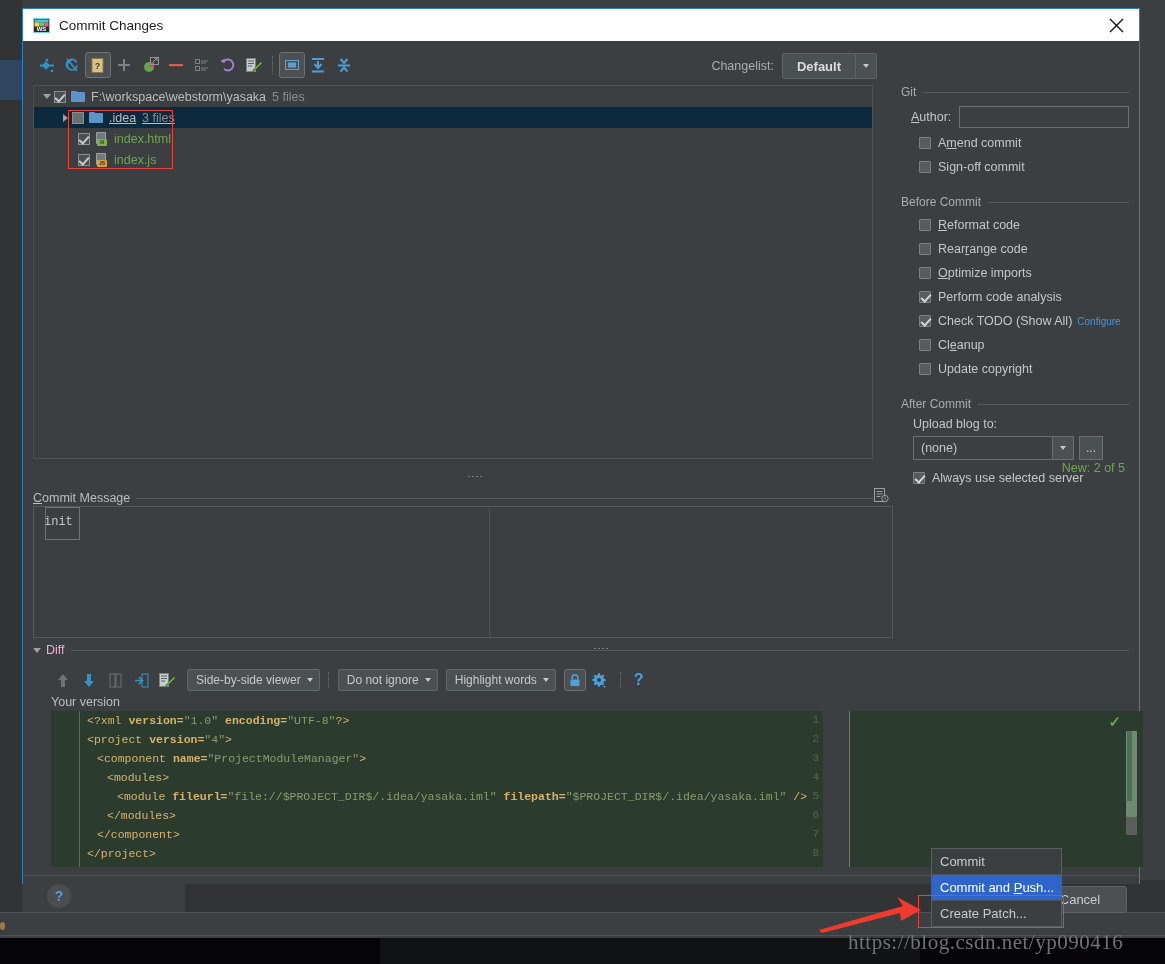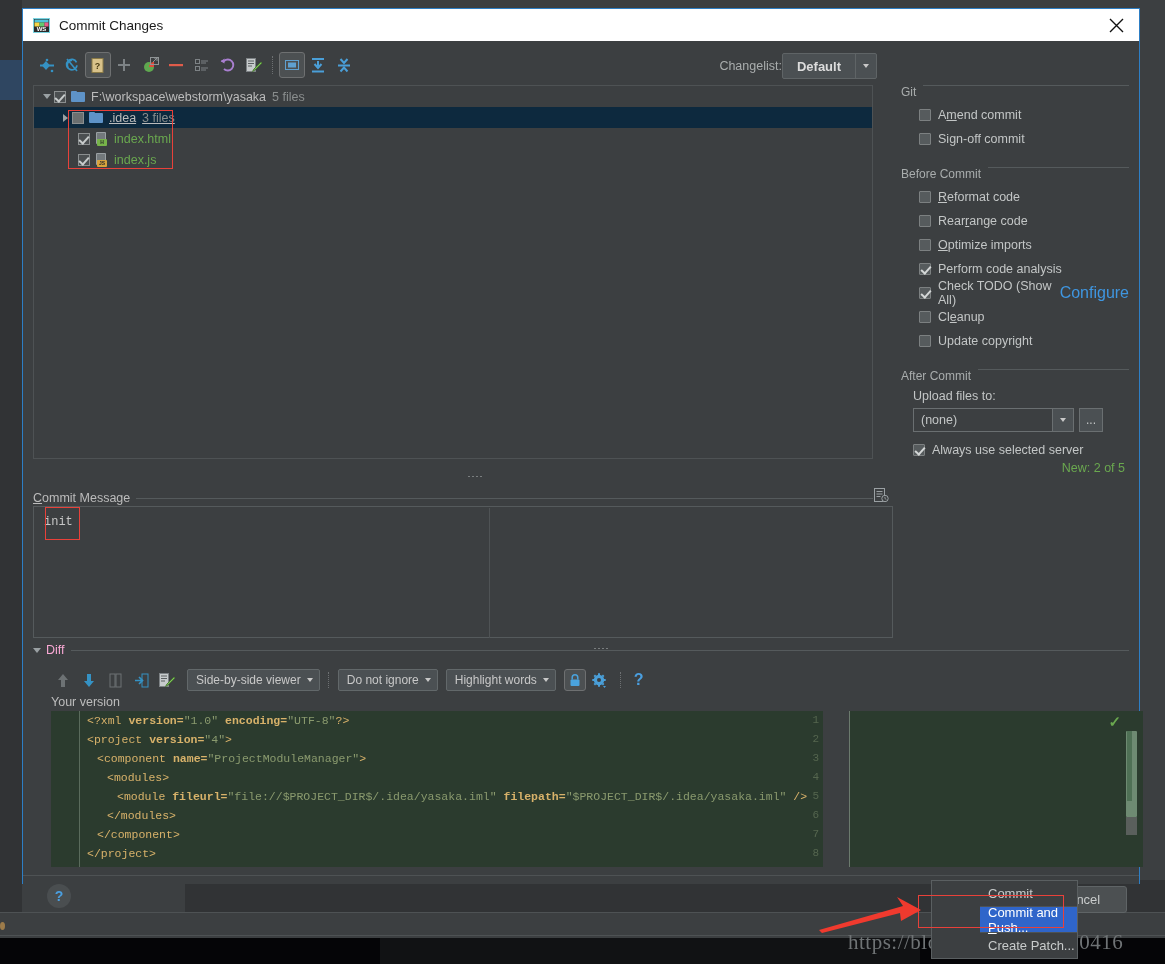--- a/index.html
+++ b/index.html
@@ -39,21 +39,21 @@
   .close-btn svg{display:block;}
 
   .dlg-body{position:relative;height:843px;background:#3c3f41;}
 
   
   .toolbar{position:absolute;left:10px;top:10px;height:28px;display:flex;align-items:center;gap:0px;}
   .tbtn{width:26px;height:26px;display:flex;align-items:center;justify-content:center;position:relative;}
   .tbtn.framed{border:1px solid #6e7071;border-radius:3px;background:#4c5052;box-sizing:border-box;}
   .tsep{width:1px;height:18px;margin:0 5px;border-left:1px dotted #6d7072;}
 
-  .changelist-wrap{position:absolute;right:262px;top:12px;display:flex;align-items:center;}
+  .changelist-wrap{position:absolute;right:262px;top:12px;display:flex;align-items:center;gap:8px;}
   .changelist-label{font-size:12.5px;color:#a9adad;}
   .combo{
     height:26px;background:#4b5053;border:1px solid #5f6466;border-radius:2px;
     display:flex;align-items:center;box-sizing:border-box;
   }
   .combo .val{padding:0 14px;font-weight:bold;color:#dcdcdc;font-size:13px;}
   .combo .arrow{width:20px;height:24px;display:flex;align-items:center;justify-content:center;
     border-left:1px solid #5f6466;}
 
   
@@ -146,36 +146,36 @@
   .c-tag{color:#d8b26a;}
   .c-attr{color:#d8b26a;font-weight:bold;}
   .c-str{color:#8a9a6e;}
   .diff-check{position:absolute;right:22px;top:2px;color:#6aa84f;font-size:15px;font-weight:bold;}
   .diff-scroll{position:absolute;right:6px;top:20px;width:11px;height:86px;background:#6e8a72;border-radius:1px;}
   .diff-scroll-in{position:absolute;right:11px;top:20px;width:5px;height:70px;background:#4f7055;}
   .diff-scroll-b{position:absolute;right:6px;top:106px;width:11px;height:18px;background:#5a5f5c;}
 
   
   .rpanel{position:absolute;left:878px;top:44px;width:228px;}
-  .sect-head{display:flex;align-items:flex-start;gap:7px;margin-bottom:4px;}
+  .sect-head{display:flex;align-items:center;gap:7px;margin-bottom:4px;}
   .sect-title{font-size:12px;color:#a9adad;white-space:nowrap;}
   .sect-line{flex:1;height:1px;background:#555a5c;}
   .row{display:flex;align-items:center;height:24px;padding-left:18px;}
   .row .cb{width:12px;height:12px;border:1px solid #7c8081;background:#565b5d;margin-right:7px;
     flex:0 0 auto;position:relative;box-sizing:border-box;border-radius:1px;}
   .row .cb.on::after{
     content:"";position:absolute;left:3px;top:0px;width:4px;height:8px;
     border:solid #d4d7d7;border-width:0 2px 2px 0;transform:rotate(42deg);
   }
   .row .lbl{font-size:12.5px;color:#c3c6c6;}
   .row .lbl u{text-decoration:underline;}
   .author-row{display:flex;align-items:center;height:28px;padding-left:10px;gap:8px;margin-top:4px;}
   .author-label{font-size:12.5px;color:#c3c6c6;}
   .author-input{flex:1;height:22px;background:#3c3f41;border:1px solid #6a6f71;box-sizing:border-box;}
-  .link{color:#3f96e0;font-size:16px;margin-left:5px;}
+  .link{color:#3f96e0;font-size:10px;margin-left:5px;}
   .upload-label{font-size:12.5px;color:#c3c6c6;padding-left:12px;margin-top:6px;}
   .upload-row{display:flex;align-items:center;gap:5px;padding-left:12px;margin-top:5px;}
   .upload-combo{width:161px;height:24px;background:#3c3f41;border:1px solid #6a6f71;
     display:flex;align-items:center;box-sizing:border-box;}
   .upload-combo .v{flex:1;padding-left:7px;font-size:12.5px;color:#c3c6c6;}
   .upload-combo .ar{width:20px;height:22px;display:flex;align-items:center;justify-content:center;
     background:#4b5053;border-left:1px solid #6a6f71;}
   .dots-btn{width:24px;height:24px;background:#4b5053;border:1px solid #6a6f71;
     display:flex;align-items:center;justify-content:center;box-sizing:border-box;
     font-size:12px;color:#c3c6c6;line-height:10px;}
@@ -188,22 +188,22 @@
   .commit-btn{position:absolute;left:912px;top:845px;width:88px;height:27px;
     background:#365880;border:1px solid #4a7fb5;border-radius:3px;box-sizing:border-box;
     display:flex;align-items:center;justify-content:center;gap:5px;
     color:#ffffff;font-size:13px;font-weight:bold;}
   .commit-btn u{text-decoration:underline;}
   .cancel-btn{position:absolute;left:1010px;top:845px;width:94px;height:27px;
     background:#4c5052;border:1px solid #5f6466;border-radius:3px;box-sizing:border-box;
     display:flex;align-items:center;justify-content:center;color:#c9cccc;font-size:13px;}
 
   
-  .menu{position:absolute;left:931px;top:880px;width:147px;background:#3c3f41;
-    border:1px solid #5a5f61;box-sizing:border-box;z-index:40;padding-left:48px;}
+  .menu{position:absolute;left:931px;top:848px;width:131px;background:#3c3f41;
+    border:1px solid #5a5f61;box-sizing:border-box;z-index:40;}
   .mitem{height:25px;display:flex;align-items:center;padding-left:8px;
     font-size:13px;color:#c8cbcb;}
   .mitem.active{background:#2f65ca;color:#ffffff;}
   .mitem u{text-decoration:underline;}
   .msep{height:1px;background:#4e5254;margin:0;}
 
   
   .redbox-files{position:absolute;left:68px;top:110px;width:105px;height:59px;
     border:1.5px solid #e8413a;box-sizing:border-box;z-index:30;pointer-events:none;}
   .redbox-menu{position:absolute;left:918px;top:895px;width:146px;height:33px;
@@ -501,20 +501,24 @@
         <span class="diff-scroll-b"></span>
       </div>
     </div>
 
     <div class="rpanel">
       <div class="sect-head">
         <span class="sect-title">Git</span>
         <span class="sect-line"></span>
       </div>
 
+      <div class="author-row">
+        <span class="author-label"><u>A</u>uthor:</span>
+        <span class="author-input"></span>
+      </div>
 
       <div class="row">
         <span class="cb"></span>
         <span class="lbl">A<u>m</u>end commit</span>
       </div>
       <div class="row">
         <span class="cb"></span>
         <span class="lbl">Si<u>g</u>n-off commit</span>
       </div>
 
@@ -551,21 +555,21 @@
       <div class="row">
         <span class="cb"></span>
         <span class="lbl">Update copyright</span>
       </div>
 
       <div class="sect-head" style="margin-top:16px;">
         <span class="sect-title">After Commit</span>
         <span class="sect-line"></span>
       </div>
 
-      <div class="upload-label">Upload files to:</div>
+      <div class="upload-label">Upload blog to:</div>
       <div class="upload-row">
         <span class="upload-combo">
           <span class="v">(none)</span>
           <span class="ar">
               <span class="caret"></span>
             </span>
         </span>
         <span class="dots-btn">...</span>
       </div>
       <div class="row" style="padding-left:12px;margin-top:6px;align-items:center;">

